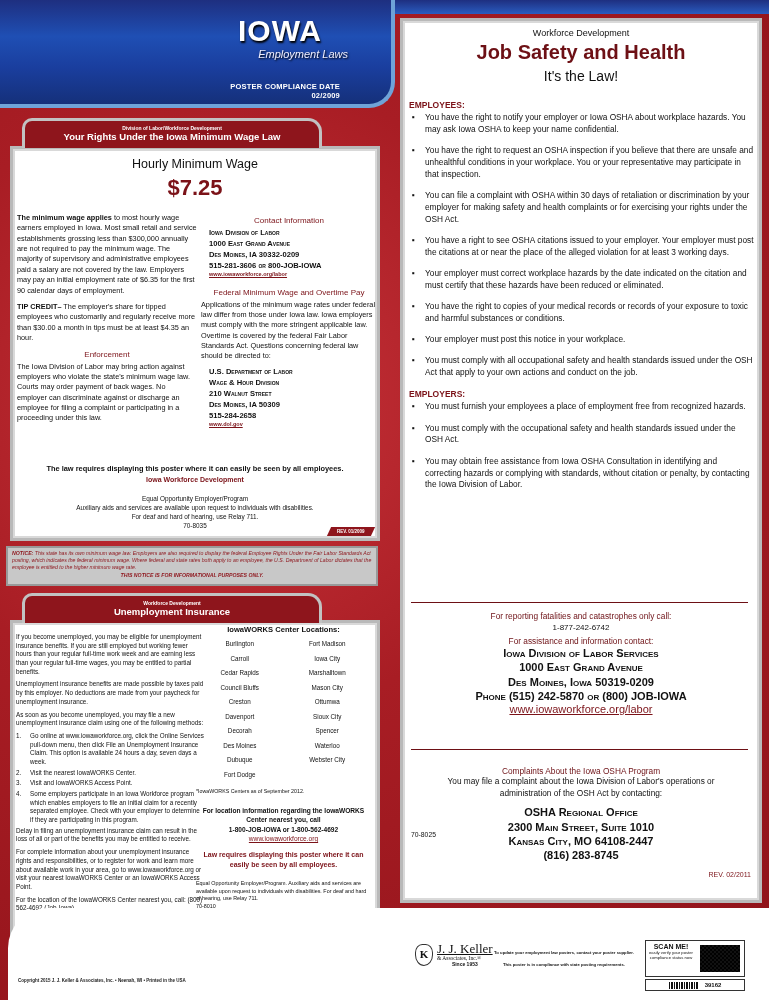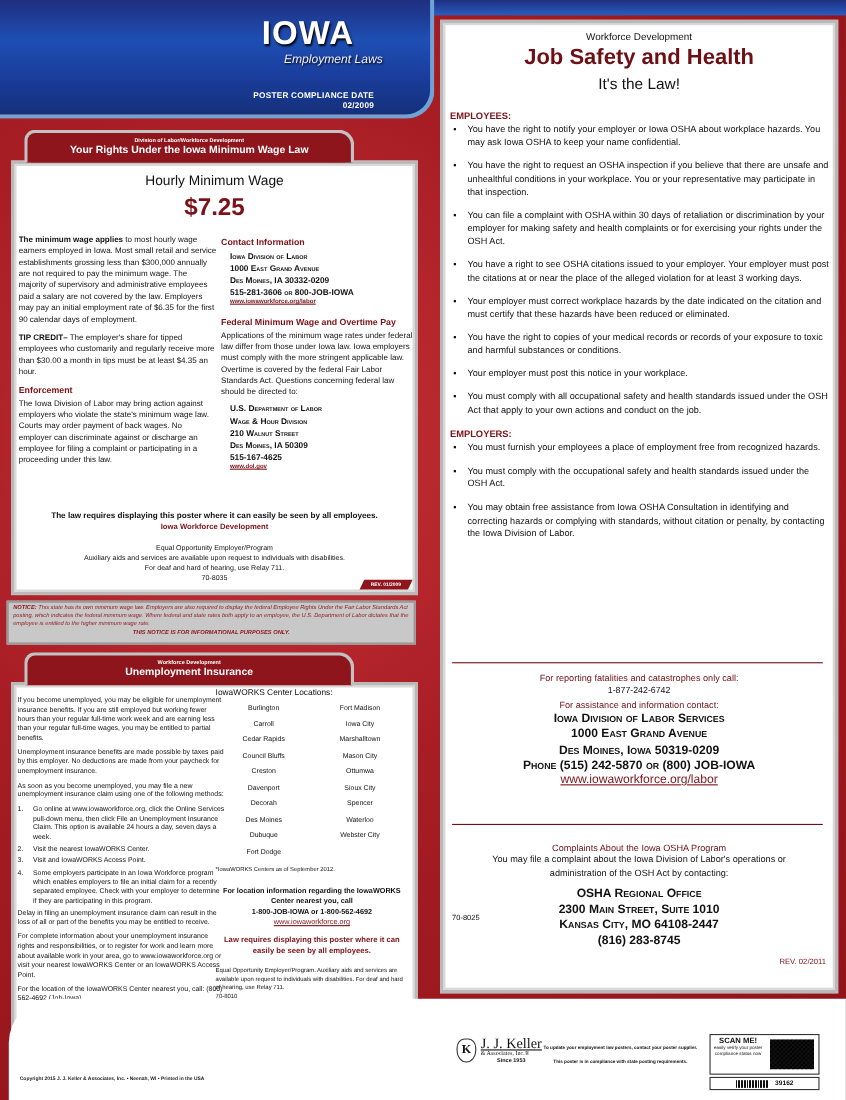--- a/index.html
+++ b/index.html
@@ -28,29 +28,29 @@
 .notice{position:absolute;left:6px;top:546px;width:372px;height:40px;background:#c8c8c8;border:2px solid #999;padding:2px 4px;font-size:5.2px;font-style:italic;color:#8e151c;line-height:1.35}
 .notice b{font-weight:bold}
 .notice .c{text-align:center;font-weight:bold;margin-top:1px}
 .rev{position:absolute;background:#8e151c;color:#fff;font-size:4.5px;font-weight:bold;padding:2px 8px;transform:skewX(-25deg)}
 .rev span{display:inline-block;transform:skewX(25deg)}
 
 .h-mw{position:absolute;left:0;width:100%;top:8px;text-align:center;font-size:12.5px}
 .wage{position:absolute;left:0;width:100%;top:26px;text-align:center;font-size:22px;font-weight:bold;color:#7b1218}
 .col{position:absolute;font-size:7.3px;line-height:1.42}
 .col p{margin-bottom:6px}
-.sh{color:#7b1218;font-weight:bold;text-align:left;font-size:8px;margin:2px 0 1px}
+.sh{color:#7b1218;font-weight:normal;text-align:center;font-size:8px;margin:2px 0 1px}
 .addr{font-weight:bold;font-variant:small-caps;font-size:7.6px;line-height:1.45;padding-left:8px}
 .lnk{color:#7b1218;text-decoration:underline;font-weight:bold;font-size:5.5px;padding-left:8px}
 .center-note{position:absolute;left:0;width:100%;text-align:center;font-size:7px;line-height:1.4}
 .ol{list-style:none}
 .ol li{display:flex;margin-bottom:2px}
 .ol li .n{width:14px;flex:none}
 .locs{position:absolute;left:196px;top:28px;width:175px;font-size:6.3px}
-.locs .hd{text-align:left;font-weight:normal;font-size:7.6px;margin-bottom:6px}
+.locs .hd{text-align:center;font-weight:bold;font-size:7.6px;margin-bottom:6px}
 .grid{display:grid;grid-template-columns:1fr 1fr;row-gap:7.5px;text-align:center}
 .u{color:#7b1218;text-decoration:underline}
 
 .r-wd{position:absolute;top:7px;width:100%;text-align:center;font-size:9px}
 .r-title{position:absolute;top:20px;width:100%;text-align:center;font-size:20px;font-weight:bold;color:#6d1015}
 .r-law{position:absolute;top:47px;width:100%;text-align:center;font-size:14px}
 .r-body{position:absolute;left:6px;top:78px;width:345px;font-size:8.3px;line-height:1.42}
 .r-body .lbl{color:#7b1218;font-weight:bold;font-size:8.5px;margin-bottom:1px}
 .r-body ul{list-style:none}
 .r-body li{display:flex;margin-bottom:9.5px}
@@ -108,21 +108,21 @@
       <div>515-281-3606 or 800-JOB-IOWA</div>
     </div>
     <div class="lnk">www.iowaworkforce.org/labor</div>
     <div class="sh" style="margin-top:8px">Federal Minimum Wage and Overtime Pay</div>
     <p style="margin-bottom:4px">Applications of the minimum wage rates under federal law differ from those under Iowa law. Iowa employers must comply with the more stringent applicable law. Overtime is covered by the federal Fair Labor Standards Act. Questions concerning federal law should be directed to:</p>
     <div class="addr">
       <div>U.S. Department of Labor</div>
       <div>Wage &amp; Hour Division</div>
       <div>210 Walnut Street</div>
       <div>Des Moines, IA 50309</div>
-      <div>515-167-4625</div>
+      <div>515-284-2658</div>
     </div>
     <div class="lnk">www.dol.gov</div>
   </div>
   <div class="center-note" style="top:315px;font-weight:bold;font-size:7.4px">The law requires displaying this poster where it can easily be seen by all employees.</div>
   <div class="center-note" style="top:326px;font-weight:bold;color:#7b1218">Iowa Workforce Development</div>
   <div class="center-note" style="top:346px;font-size:6.4px">
     <div>Equal Opportunity Employer/Program</div>
     <div>Auxiliary aids and services are available upon request to individuals with disabilities.</div>
     <div>For deaf and hard of hearing, use Relay 711.</div>
     <div>70-8035</div>

